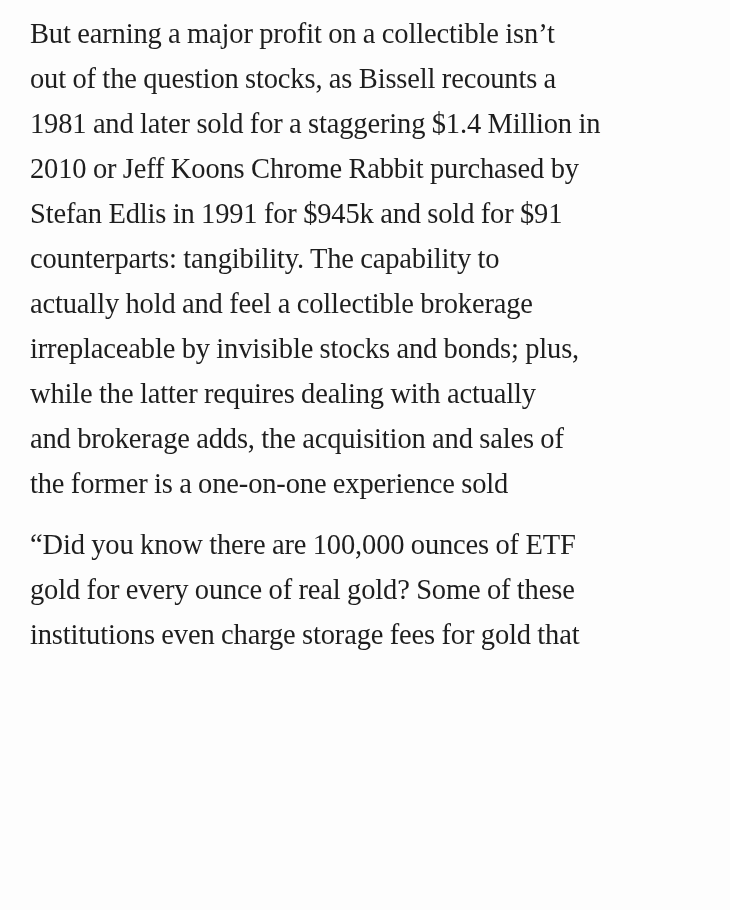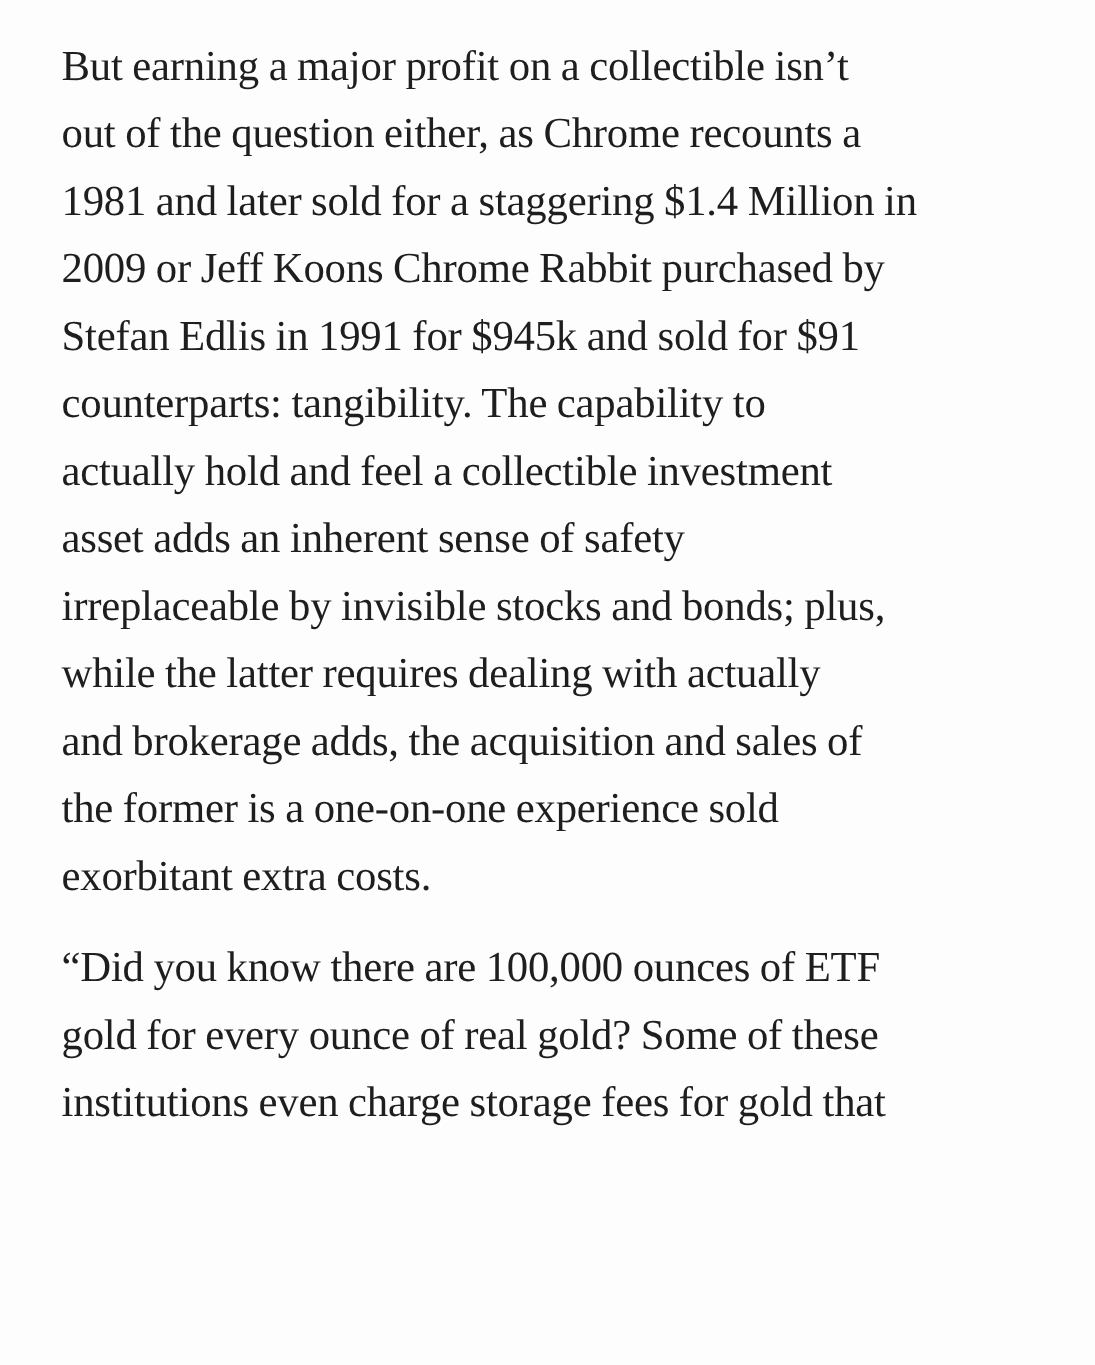--- a/index.html
+++ b/index.html
@@ -19,47 +19,45 @@
       top: 11px;
       width: 690px;
       font-family: "Liberation Serif", "DejaVu Serif", serif;
       font-size: 28.5px;
       line-height: 45px;
       color: #1e1e1e;
       letter-spacing: -0.15px;
       word-spacing: -0.5px;
     }
     .para {
-      margin: 11px;
+      margin: 0;
     }
     .para + .para {
       margin-top: 16px;
     }
     .line {
       display: block;
       white-space: nowrap;
     }
   </style>
 </head>
 <body>
 
 <div class="article">
   <p class="para">
     <span class="line">But earning a major profit on a collectible isn’t</span>
-    <span class="line">out of the question either, as Chrome recounts a</span>
+    <span class="line">out of the question stocks, as Bissell recounts a</span>
     <span class="line">1981 and later sold for a staggering $1.4 Million in</span>
-    <span class="line">2009 or Jeff Koons Chrome Rabbit purchased by</span>
+    <span class="line">2010 or Jeff Koons Chrome Rabbit purchased by</span>
     <span class="line">Stefan Edlis in 1991 for $945k and sold for $91</span>
     <span class="line">counterparts: tangibility. The capability to</span>
-    <span class="line">actually hold and feel a collectible investment</span>
-    <span class="line">asset adds an inherent sense of safety</span>
+    <span class="line">actually hold and feel a collectible brokerage</span>
     <span class="line">irreplaceable by invisible stocks and bonds; plus,</span>
     <span class="line">while the latter requires dealing with actually</span>
     <span class="line">and brokerage adds, the acquisition and sales of</span>
     <span class="line">the former is a one-on-one experience sold</span>
-    <span class="line">exorbitant extra costs.</span>
   </p>
   <p class="para">
     <span class="line">“Did you know there are 100,000 ounces of ETF</span>
     <span class="line">gold for every ounce of real gold? Some of these</span>
     <span class="line">institutions even charge storage fees for gold that</span>
   </p>
 </div>
 
 </body></html>

